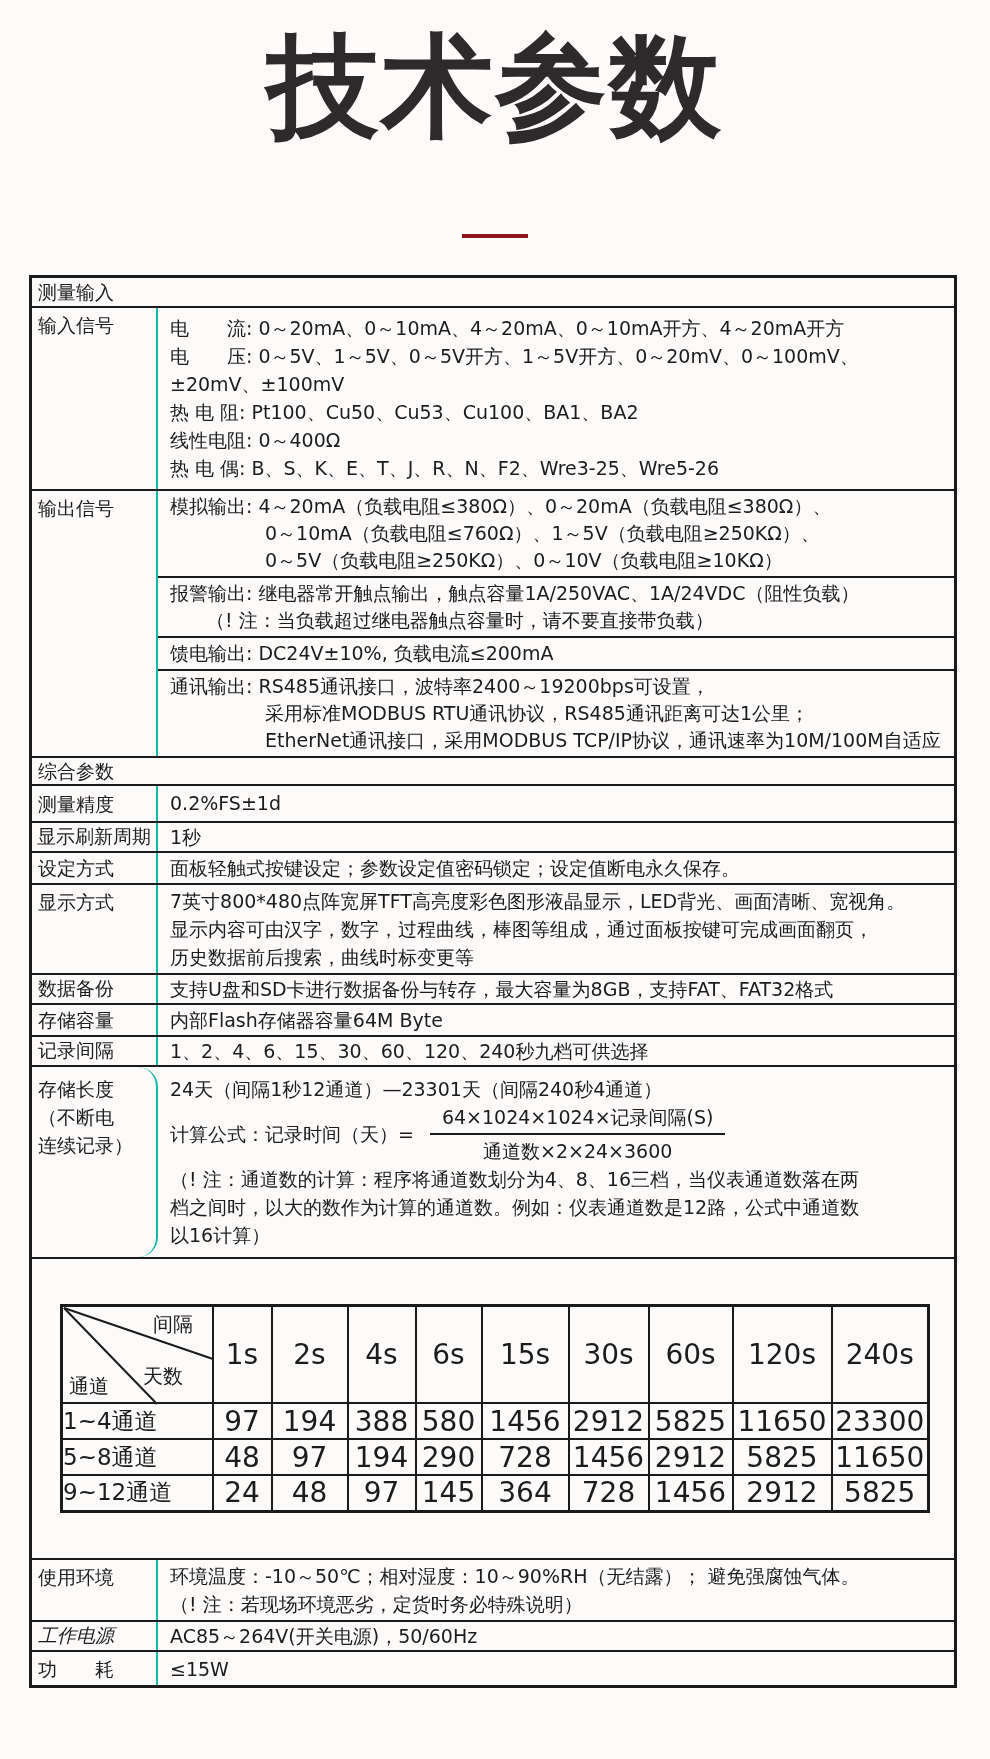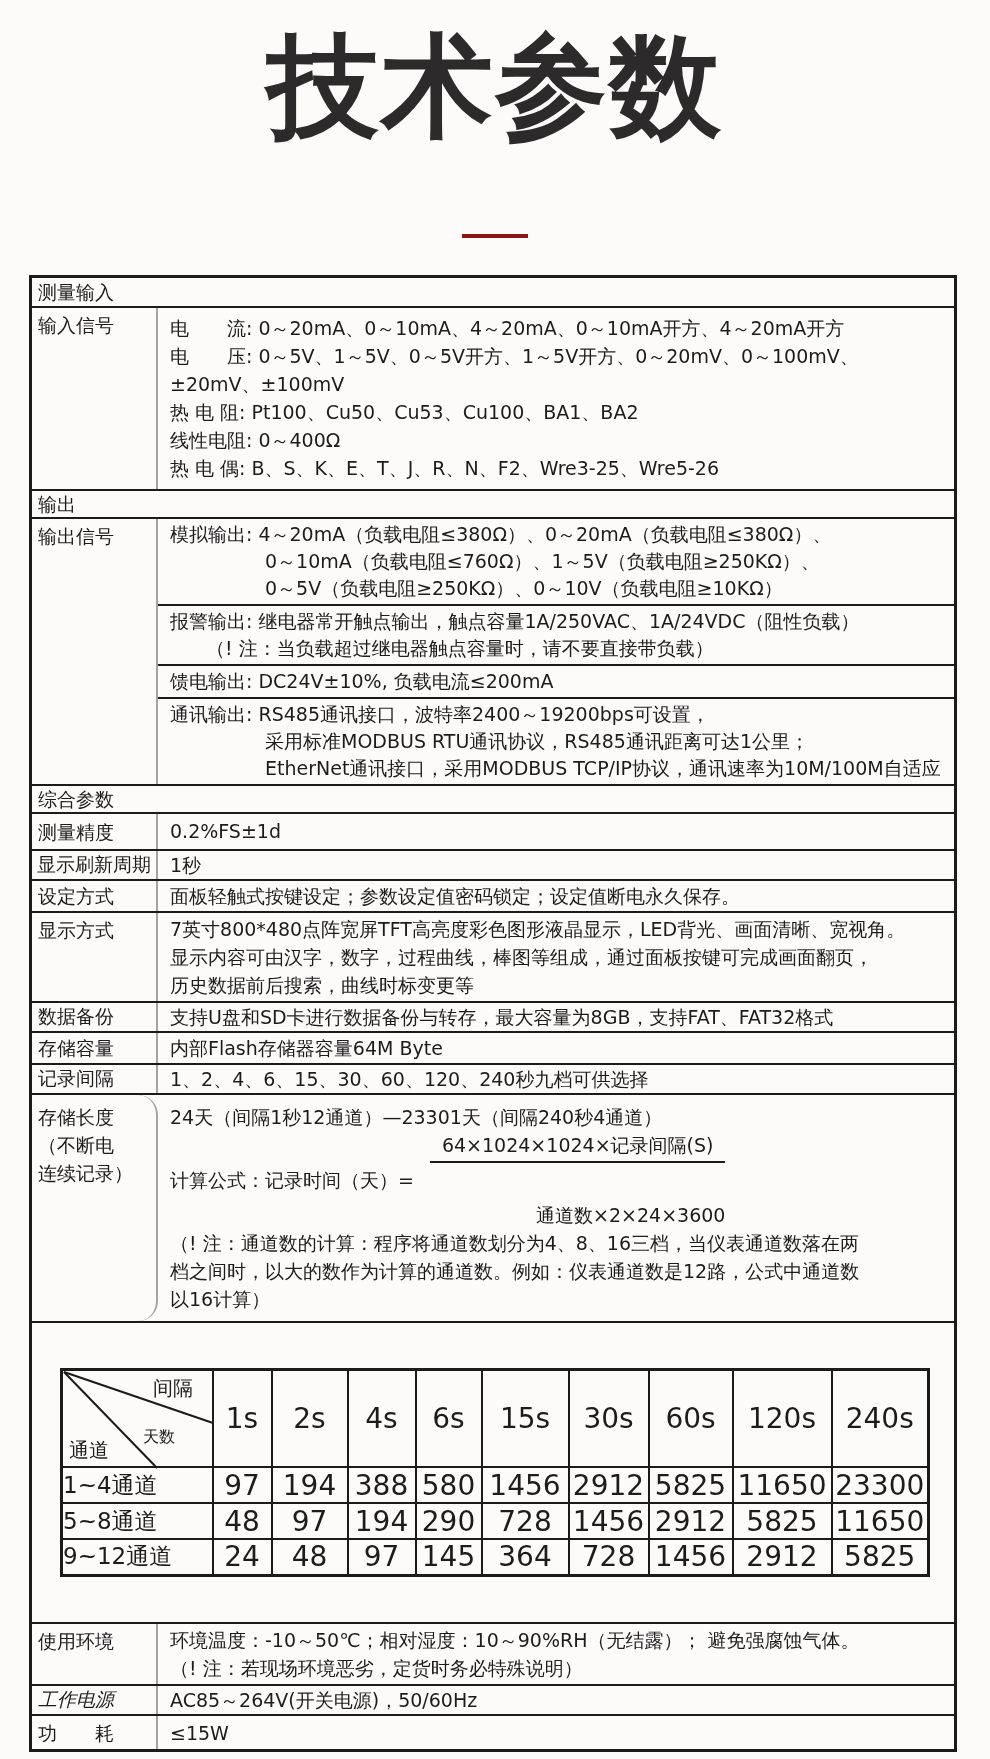--- a/index.html
+++ b/index.html
@@ -18,55 +18,55 @@
   
   .spec{
     width:928px;margin:37px 0 0 29px;
     border:3px solid #1b1b1b;box-sizing:border-box;
     font-size:19px;
   }
   .r{display:flex;border-top:2px solid #1b1b1b;}
   .r.first{border-top:none;border-radius:11px;}
   .lbl{
     flex:0 0 126px;box-sizing:border-box;
-    border-right:2px solid #a3a3a3;
+    border-right:2px solid #14b8a6;
     padding:3px 2px 3px 6px;line-height:28px;
   }
   .lbl .ln{line-height:28px;}
   .val{flex:1;box-sizing:border-box;padding:6px 6px 7px 12px;line-height:28px;min-width:0;}
   .full{flex:1;padding:1px 6px;line-height:26px;}
   .hdr24{line-height:24px;padding:1px 6px;}
   .v-tight{padding:0 6px 0 12px;line-height:28px;}
   .v-26{padding:1px 6px 1px 12px;line-height:26px;}
   .v-34{padding:3px 6px 3px 12px;line-height:28px;}
   
   .subwrap{flex:1;min-width:0;padding:0;}
   .sub{padding:2px 6px 2px 12px;line-height:27px;border-top:2px solid #1b1b1b;}
   .sub.first{border-top:none;}
   .cont-sub{padding-left:95px;}
   .cont-note{padding-left:36px;}
   
   .stor{flex:1;min-width:0;padding:8px 6px 8px 12px;line-height:28px;}
   .formula-row{display:flex;align-items:center;}
-  .fraction{display:inline-flex;flex-direction:column;text-align:right;margin-left:16px;gap:36px;}
+  .fraction{display:inline-flex;flex-direction:column;text-align:center;margin-left:16px;}
   .fraction .num{padding:0 12px 2px;border-bottom:2px solid #1b1b1b;line-height:28px;}
   .fraction .den{padding-top:2px;line-height:28px;}
   
   .inner-cell{flex:1;padding:45px 0 45px 28px;}
   table.days{border-collapse:collapse;border:3px solid #1b1b1b;table-layout:fixed;}
   table.days td,table.days th{border:2px solid #1b1b1b;padding:0;}
   table.days .hrow{height:98px;}
   table.days .drow{height:36px;}
   .colhead{font-size:28px;font-weight:400;text-align:center;}
   .num-cell{font-size:28px;text-align:center;}
   .rowlab{font-size:23px;text-align:left;padding-left:8px;}
   .corner{position:relative;}
   .corner svg{position:absolute;left:0;top:0;}
   .corner .c-int{position:absolute;left:90px;top:4px;font-size:20px;}
-  .corner .c-days{position:absolute;left:80px;top:56px;font-size:16px;}
+  .corner .c-days{position:absolute;left:80px;top:56px;font-size:20px;}
   .corner .c-chan{position:absolute;left:6px;top:66px;font-size:20px;}
 </style>
 </head>
 <body>
 
 <div>
 
   <h1 class="title">技术参数</h1>
   <div class="accent" style="background:#8c1318;"></div>
 
@@ -81,23 +81,20 @@
       <div class="val">
         <div class="ln">电　　流: 0～20mA、0～10mA、4～20mA、0～10mA开方、4～20mA开方</div>
         <div class="ln">电　　压: 0～5V、1～5V、0～5V开方、1～5V开方、0～20mV、0～100mV、</div>
         <div class="ln">±20mV、±100mV</div>
         <div class="ln">热 电 阻: Pt100、Cu50、Cu53、Cu100、BA1、BA2</div>
         <div class="ln">线性电阻: 0～400Ω</div>
         <div class="ln">热 电 偶: B、S、K、E、T、J、R、N、F2、Wre3-25、Wre5-26</div>
       </div>
     </div>
 
-    <div class="r">
-      <div class="full hdr24">输出</div>
-    </div>
 
     <div class="r">
       <div class="lbl">输出信号</div>
       <div class="subwrap">
         <div class="sub first">
           <div>模拟输出: 4～20mA（负载电阻≤380Ω）、0～20mA（负载电阻≤380Ω）、</div>
           <div class="cont-sub">0～10mA（负载电阻≤760Ω）、1～5V（负载电阻≥250KΩ）、</div>
           <div class="cont-sub">0～5V（负载电阻≥250KΩ）、0～10V（负载电阻≥10KΩ）</div>
         </div>
         <div class="sub">

